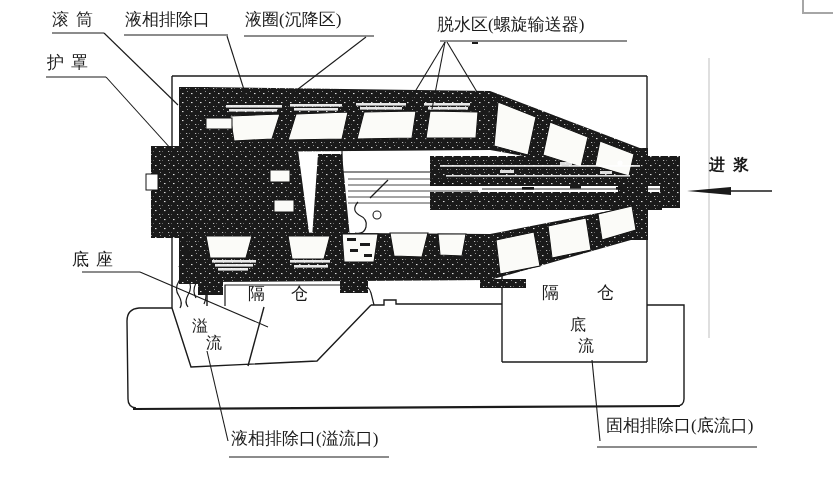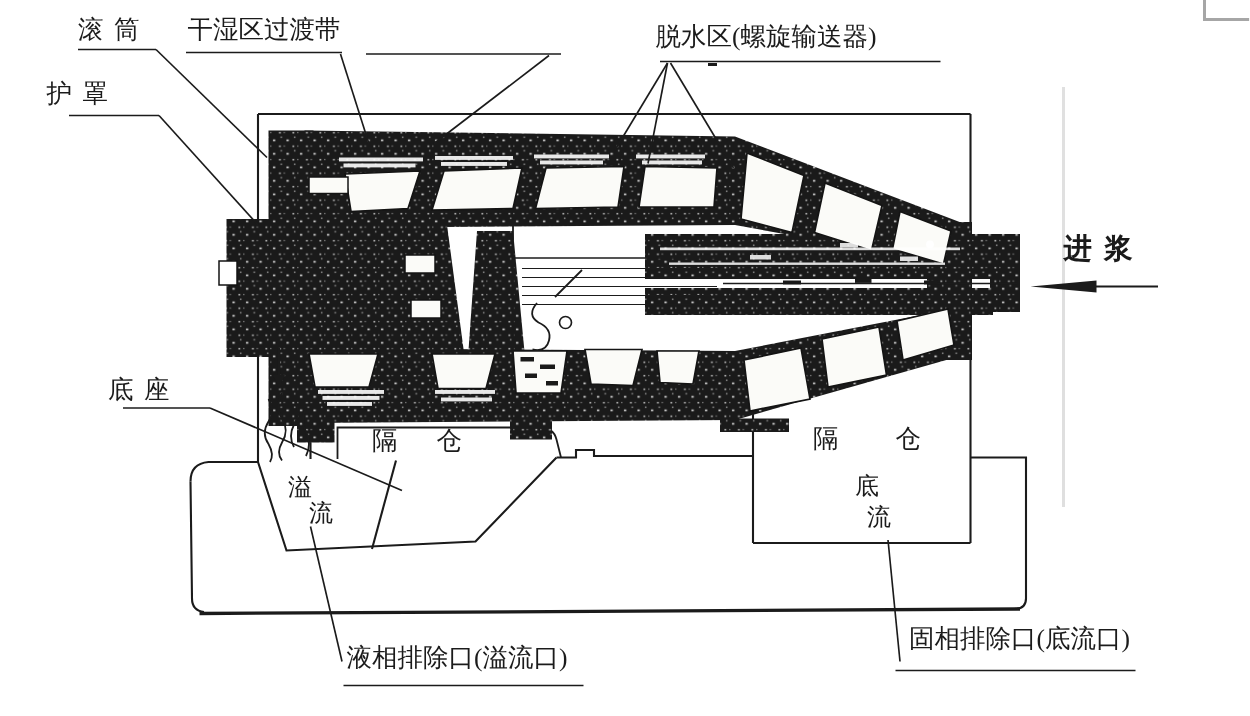--- a/index.html
+++ b/index.html
@@ -4,21 +4,21 @@
 <style>
   html,body{margin:0;padding:0;background:#ffffff;}
   #stage{position:relative;width:833px;height:477px;background:#ffffff;overflow:hidden;
          font-family:"Liberation Serif","DejaVu Serif",serif;padding-left:12px;}
   #stage svg{position:absolute;left:0;top:0;}
   .lbl{position:absolute;color:#1b1b1b;font-size:17px;line-height:1.05;white-space:nowrap;
        font-family:"Liberation Serif","DejaVu Serif",serif;}
   .ls7{letter-spacing:7px}
   .ls26{letter-spacing:26px}
   .ls38{letter-spacing:38px}
-  .feed{font-size:19px;letter-spacing:8px;font-weight:bold}
+  .feed{font-size:16px;letter-spacing:8px;font-weight:bold}
   .vchar{font-size:16px}
   .small17{font-size:17px}
 </style>
 </head>
 <body>
 
 <div id="stage">
 
 <svg width="833" height="477" viewBox="0 0 833 477">
   <defs>
@@ -183,23 +183,24 @@
     <rect x="472" y="42" width="6" height="2" fill="#1b1b1b" stroke="none"></rect>
   </g>
 
   <g>
     <line x1="730" y1="191" x2="772" y2="191" stroke="#1b1b1b" stroke-width="1.4"></line>
     <polygon points="687,191 731,187 731,195" fill="#1b1b1b"></polygon>
   </g>
 </svg>
 
 <div class="lbl ls7" style="left:52px;top:11px">滚筒</div>
-<div class="lbl" style="left:125px;top:11px">干湿区过渡带</div>
+<div class="lbl" style="left:125px;top:11px">液相排除口</div>
+<div class="lbl" style="left:245px;top:11px">液圈(沉降区)</div>
 <div class="lbl" style="left:437px;top:16px">脱水区(螺旋输送器)</div>
-<div class="lbl ls7" style="left:31px;top:54px">护罩</div>
+<div class="lbl ls7" style="left:47px;top:54px">护罩</div>
 <div class="lbl feed" style="left:709px;top:157px">进浆</div>
 <div class="lbl ls7" style="left:72px;top:251px">底座</div>
 <div class="lbl ls26" style="left:248px;top:285px">隔仓</div>
 <div class="lbl ls38" style="left:542px;top:284px">隔仓</div>
 <div class="lbl vchar" style="left:192px;top:318px">溢</div>
 <div class="lbl vchar" style="left:206px;top:335px">流</div>
 <div class="lbl vchar" style="left:570px;top:317px">底</div>
 <div class="lbl vchar" style="left:578px;top:338px">流</div>
 <div class="lbl small17" style="left:606px;top:417px">固相排除口(底流口)</div>
 <div class="lbl small17" style="left:231px;top:430px">液相排除口(溢流口)</div>

